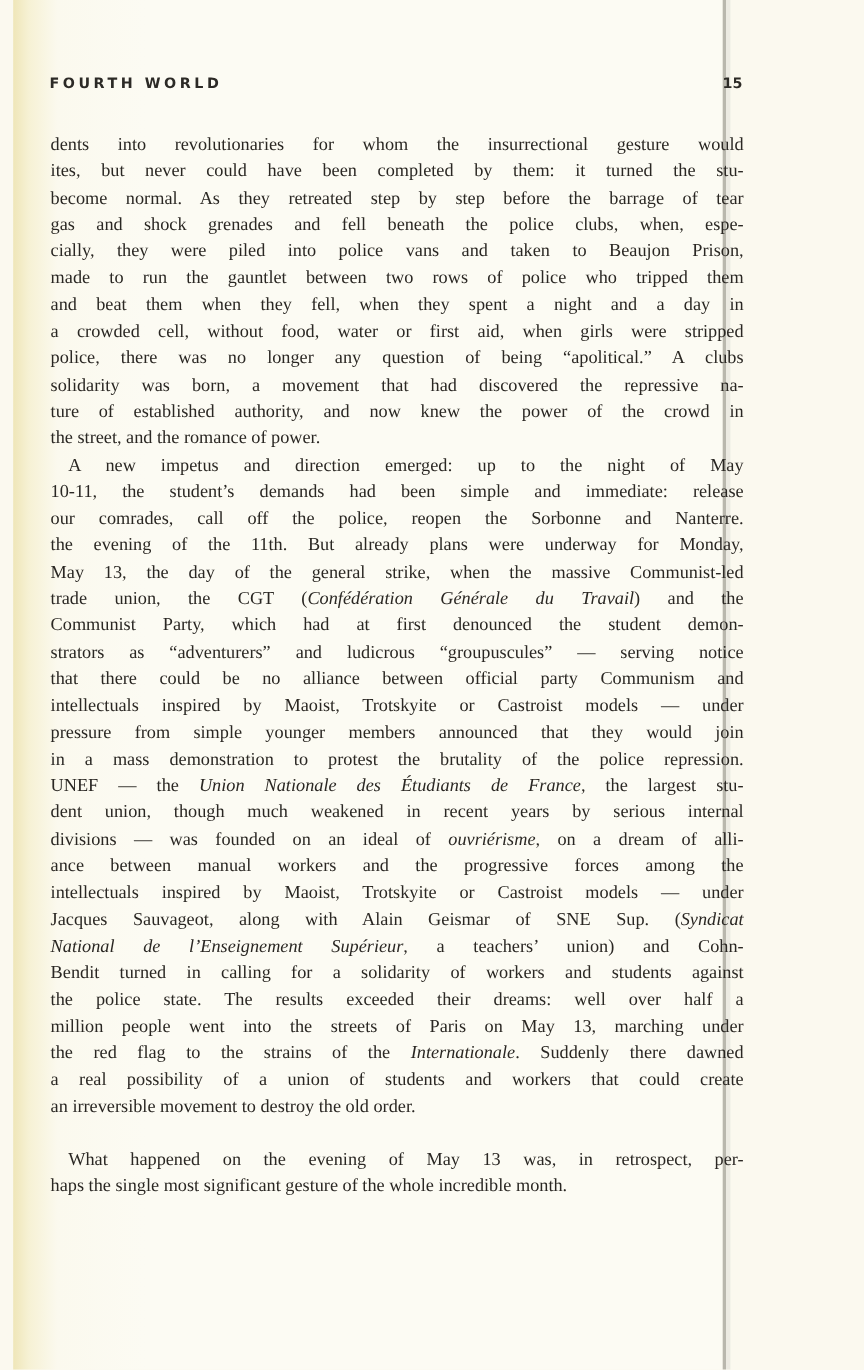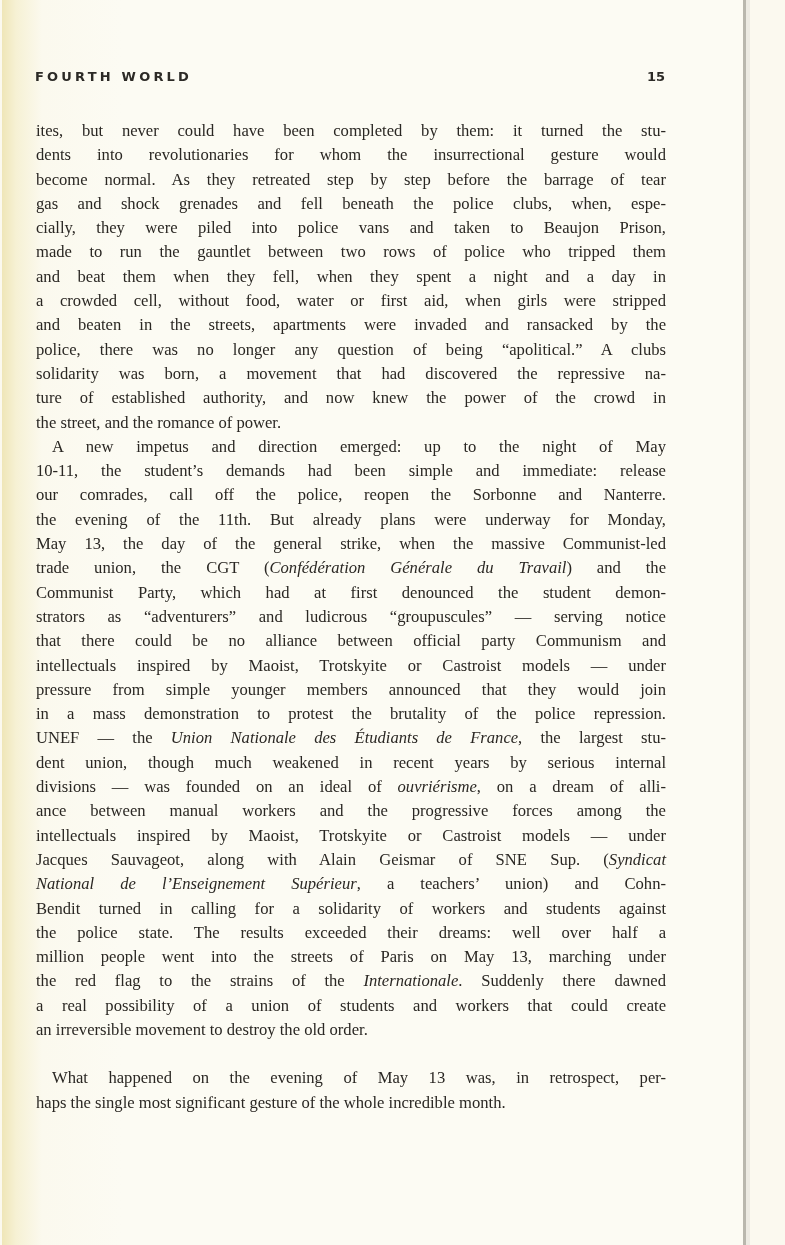--- a/index.html
+++ b/index.html
@@ -1,21 +1,21 @@
 <!DOCTYPE html>
 <html><head>
 <meta charset="utf-8">
 <style>
   html, body { margin: 0; padding: 0; }
   body {
     width: 785px; height: 1245px; overflow: hidden; position: relative;
     background: #fbf9ef;
   }
   .page {
-    position: absolute; left: 2px; top: 0; width: 748px; height: 1245px;
+    position: absolute; left: 12px; top: 0; width: 652px; height: 1245px;
     background: linear-gradient(to right, #efe6b8 0px, #f6f1d4 14px, #fbf9ee 40px, #fcfbf3 120px, #fcfbf3 740px, #f7f6ee 770px);
   }
   .spine {
     position: absolute; right: 4px; top: 0; width: 3px; height: 1245px;
     background: #b9b7ad;
   }
   .spine2 {
     position: absolute; right: 0; top: 0; width: 4px; height: 1245px;
     background: #eceae2;
   }
@@ -48,29 +48,28 @@
   <div class="spine2"></div>
   <div class="spine"></div>
 
   <div class="running-head">
     <span class="title">FOURTH WORLD</span>
     <span class="folio">15</span>
   </div>
 
   <div class="text">
     <div class="para">
+        <span class="line">dents into revolutionaries for whom the insurrectional gesture would</span>
         <span class="line">ites, but never could have been completed by them: it turned the stu-</span>
-        <span class="line">dents into revolutionaries for whom the insurrectional gesture would</span>
         <span class="line">become normal. As they retreated step by step before the barrage of tear</span>
         <span class="line">gas and shock grenades and fell beneath the police clubs, when, espe-</span>
         <span class="line">cially, they were piled into police vans and taken to Beaujon Prison,</span>
         <span class="line">made to run the gauntlet between two rows of police who tripped them</span>
         <span class="line">and beat them when they fell, when they spent a night and a day in</span>
         <span class="line">a crowded cell, without food, water or first aid, when girls were stripped</span>
-        <span class="line">and beaten in the streets, apartments were invaded and ransacked by the</span>
         <span class="line">police, there was no longer any question of being “apolitical.” A clubs</span>
         <span class="line">solidarity was born, a movement that had discovered the repressive na-</span>
         <span class="line">ture of established authority, and now knew the power of the crowd in</span>
         <span class="line last">the street, and the romance of power.</span>
       </div>
     <div class="para para2">
         <span class="line indent">A new impetus and direction emerged: up to the night of May</span>
         <span class="line">10-11, the student’s demands had been simple and immediate: release</span>
         <span class="line">our comrades, call off the police, reopen the Sorbonne and Nanterre.</span>
         <span class="line">the evening of the 11th. But already plans were underway for Monday,</span>

